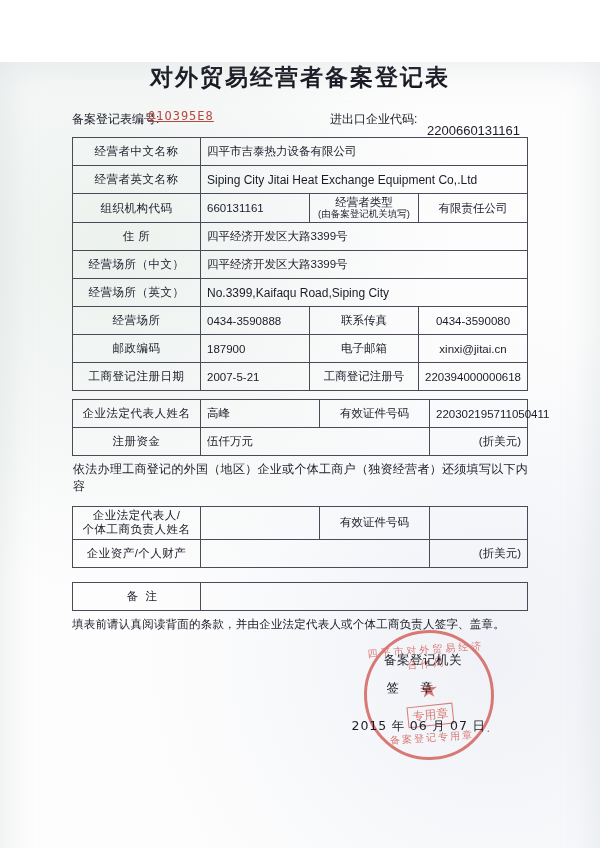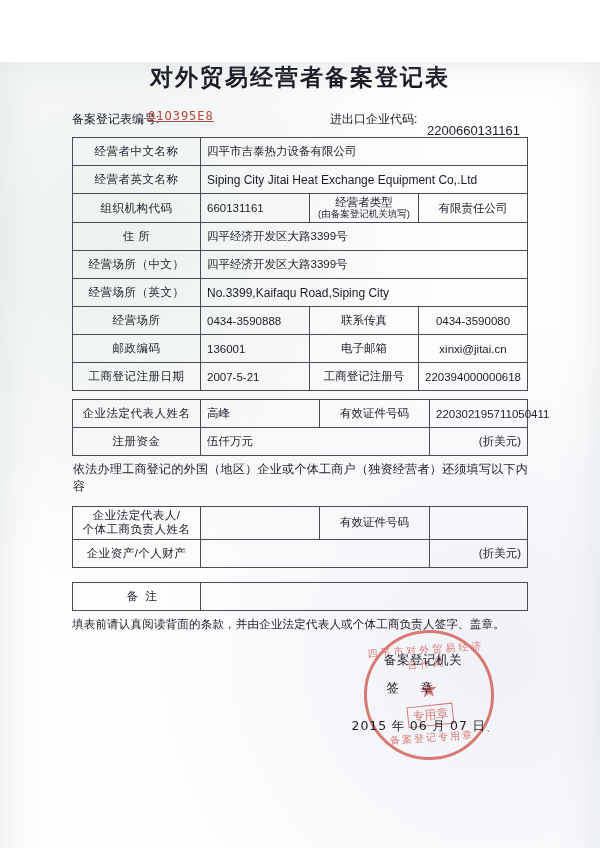--- a/index.html
+++ b/index.html
@@ -281,21 +281,21 @@
       <td class="val en" colspan="3">No.3399,Kaifaqu Road,Siping City</td>
     </tr>
     <tr>
       <td class="lbl">经营场所</td>
       <td class="val">0434-3590888</td>
       <td class="lbl-sm">联系传真</td>
       <td class="val-sm">0434-3590080</td>
     </tr>
     <tr>
       <td class="lbl">邮政编码</td>
-      <td class="val">136001</td>
+      <td class="val">187900</td>
       <td class="lbl-sm">电子邮箱</td>
       <td class="val-sm">xinxi@jitai.cn</td>
     </tr>
     <tr>
       <td class="lbl">工商登记注册日期</td>
       <td class="val">2007-5-21</td>
       <td class="lbl-sm">工商登记注册号</td>
       <td class="val-sm">220394000000618</td>
     </tr>
   </tbody>

